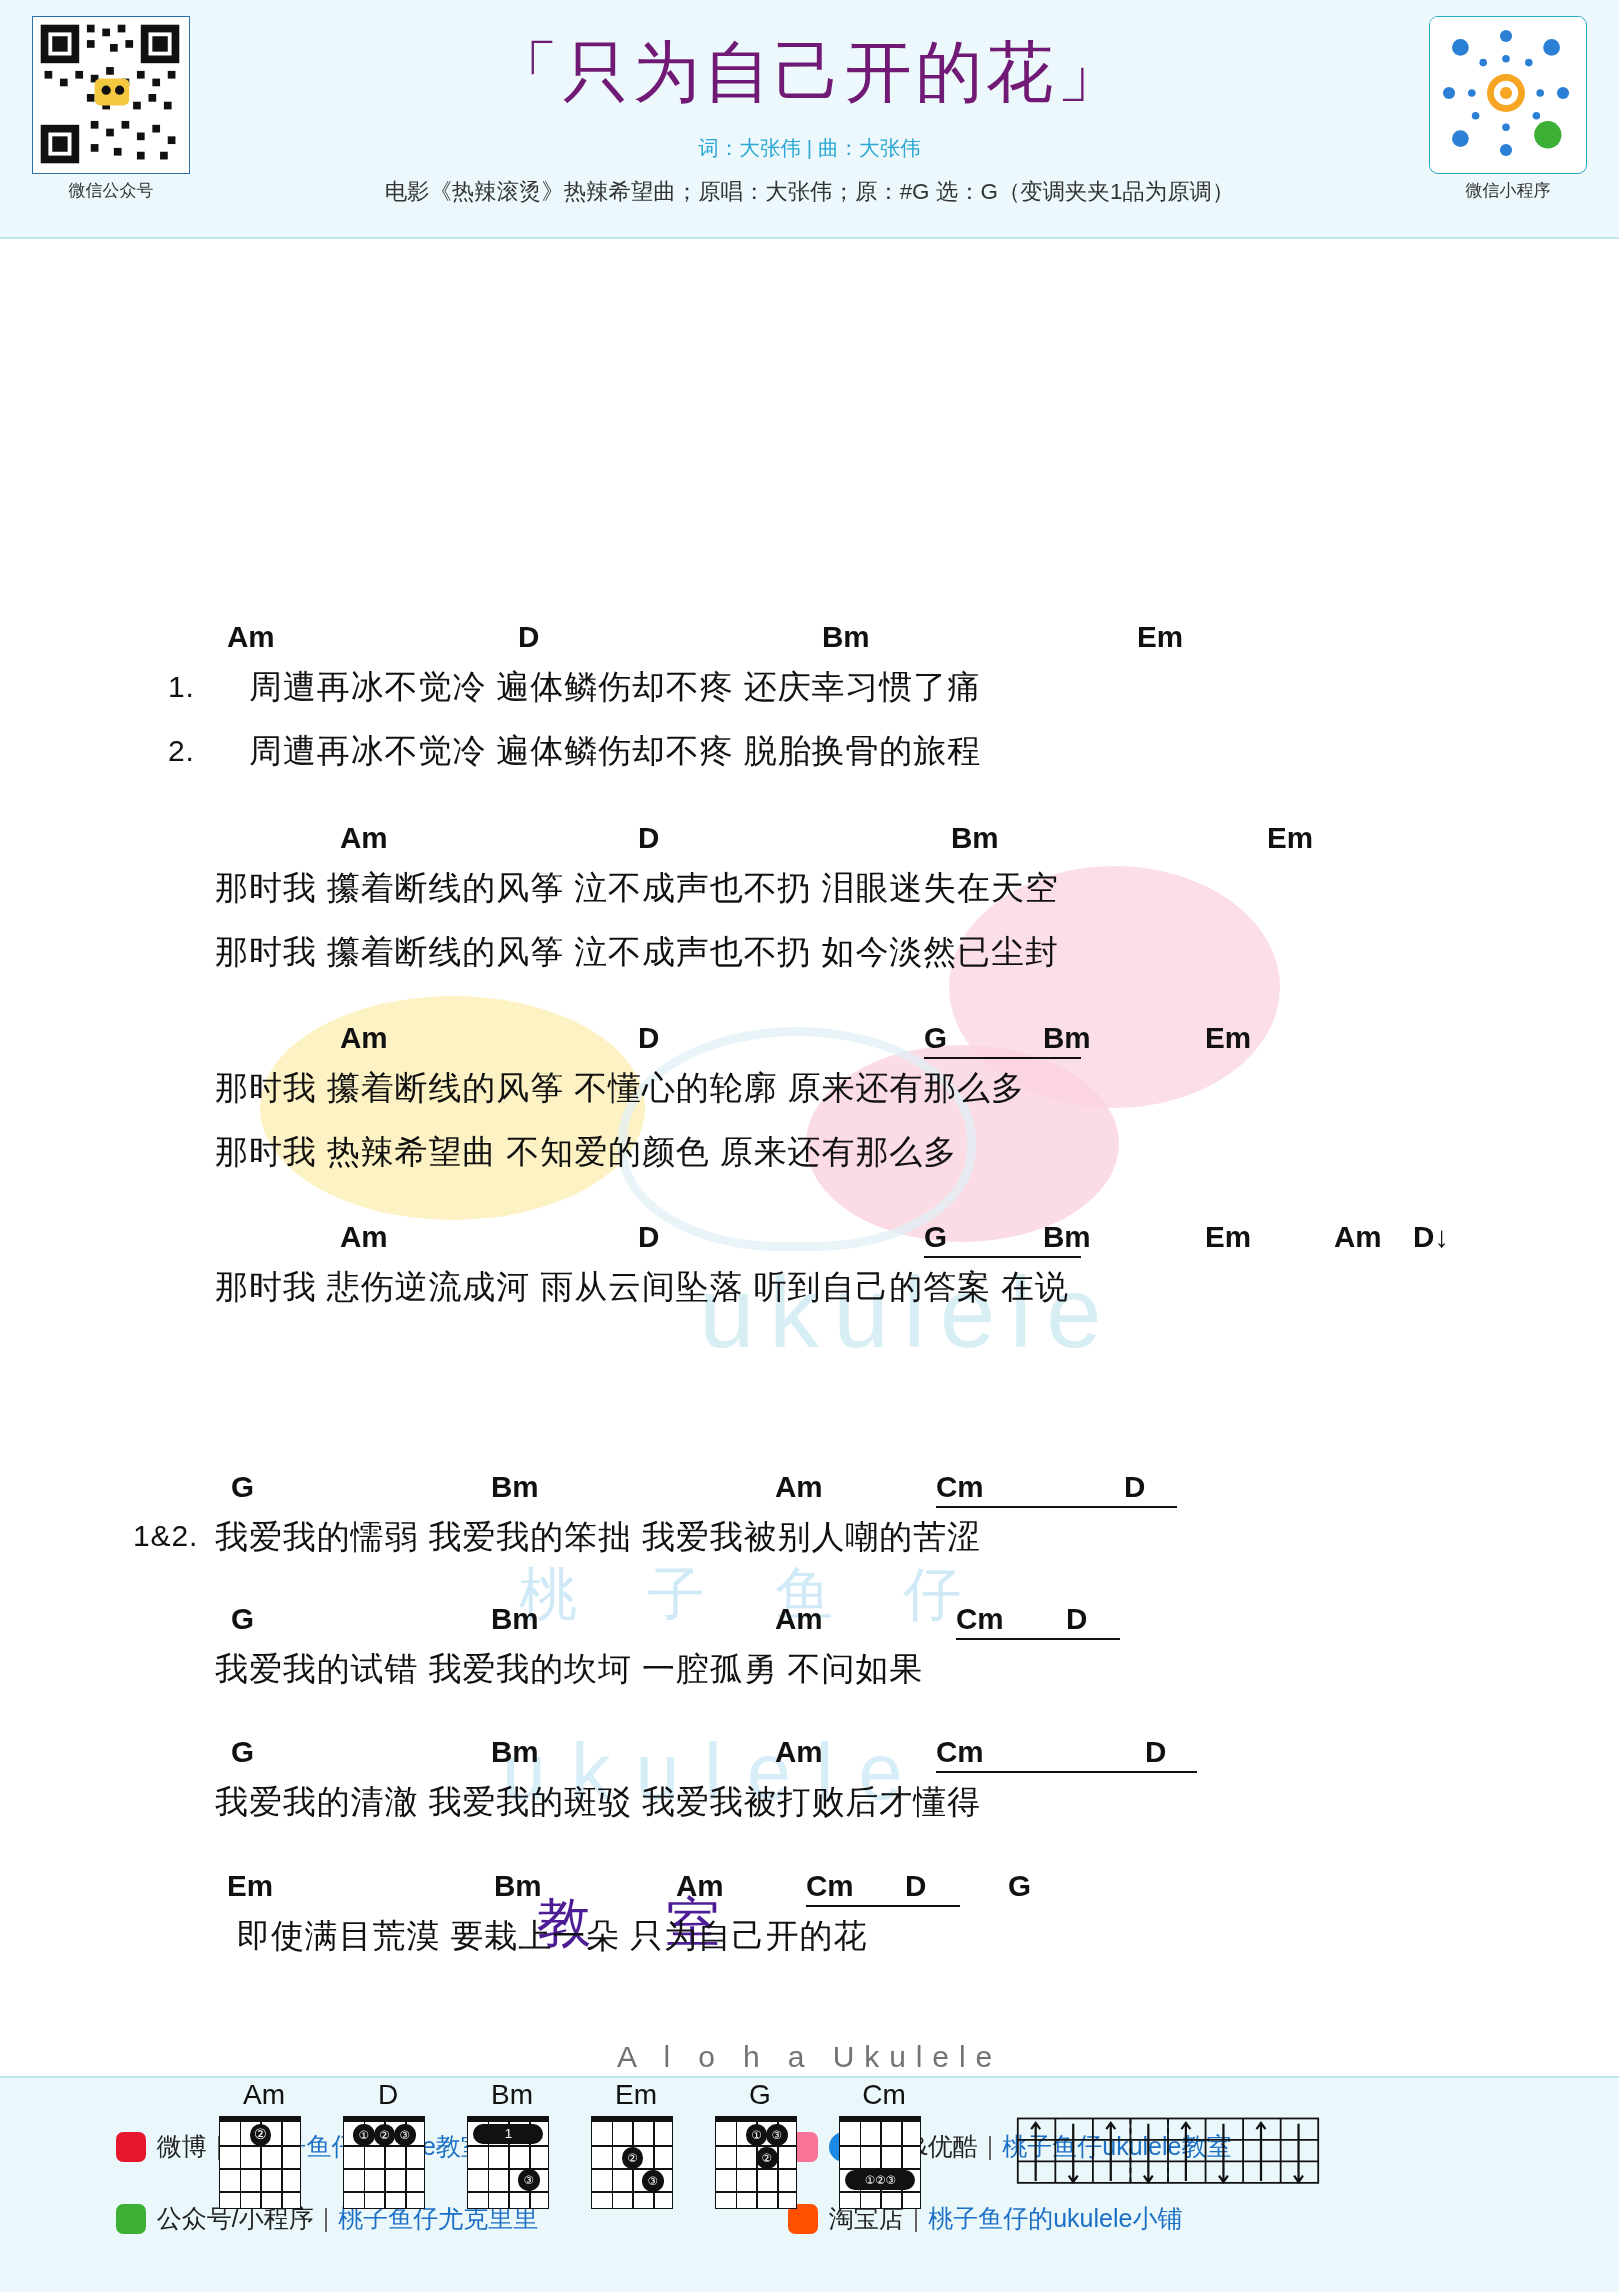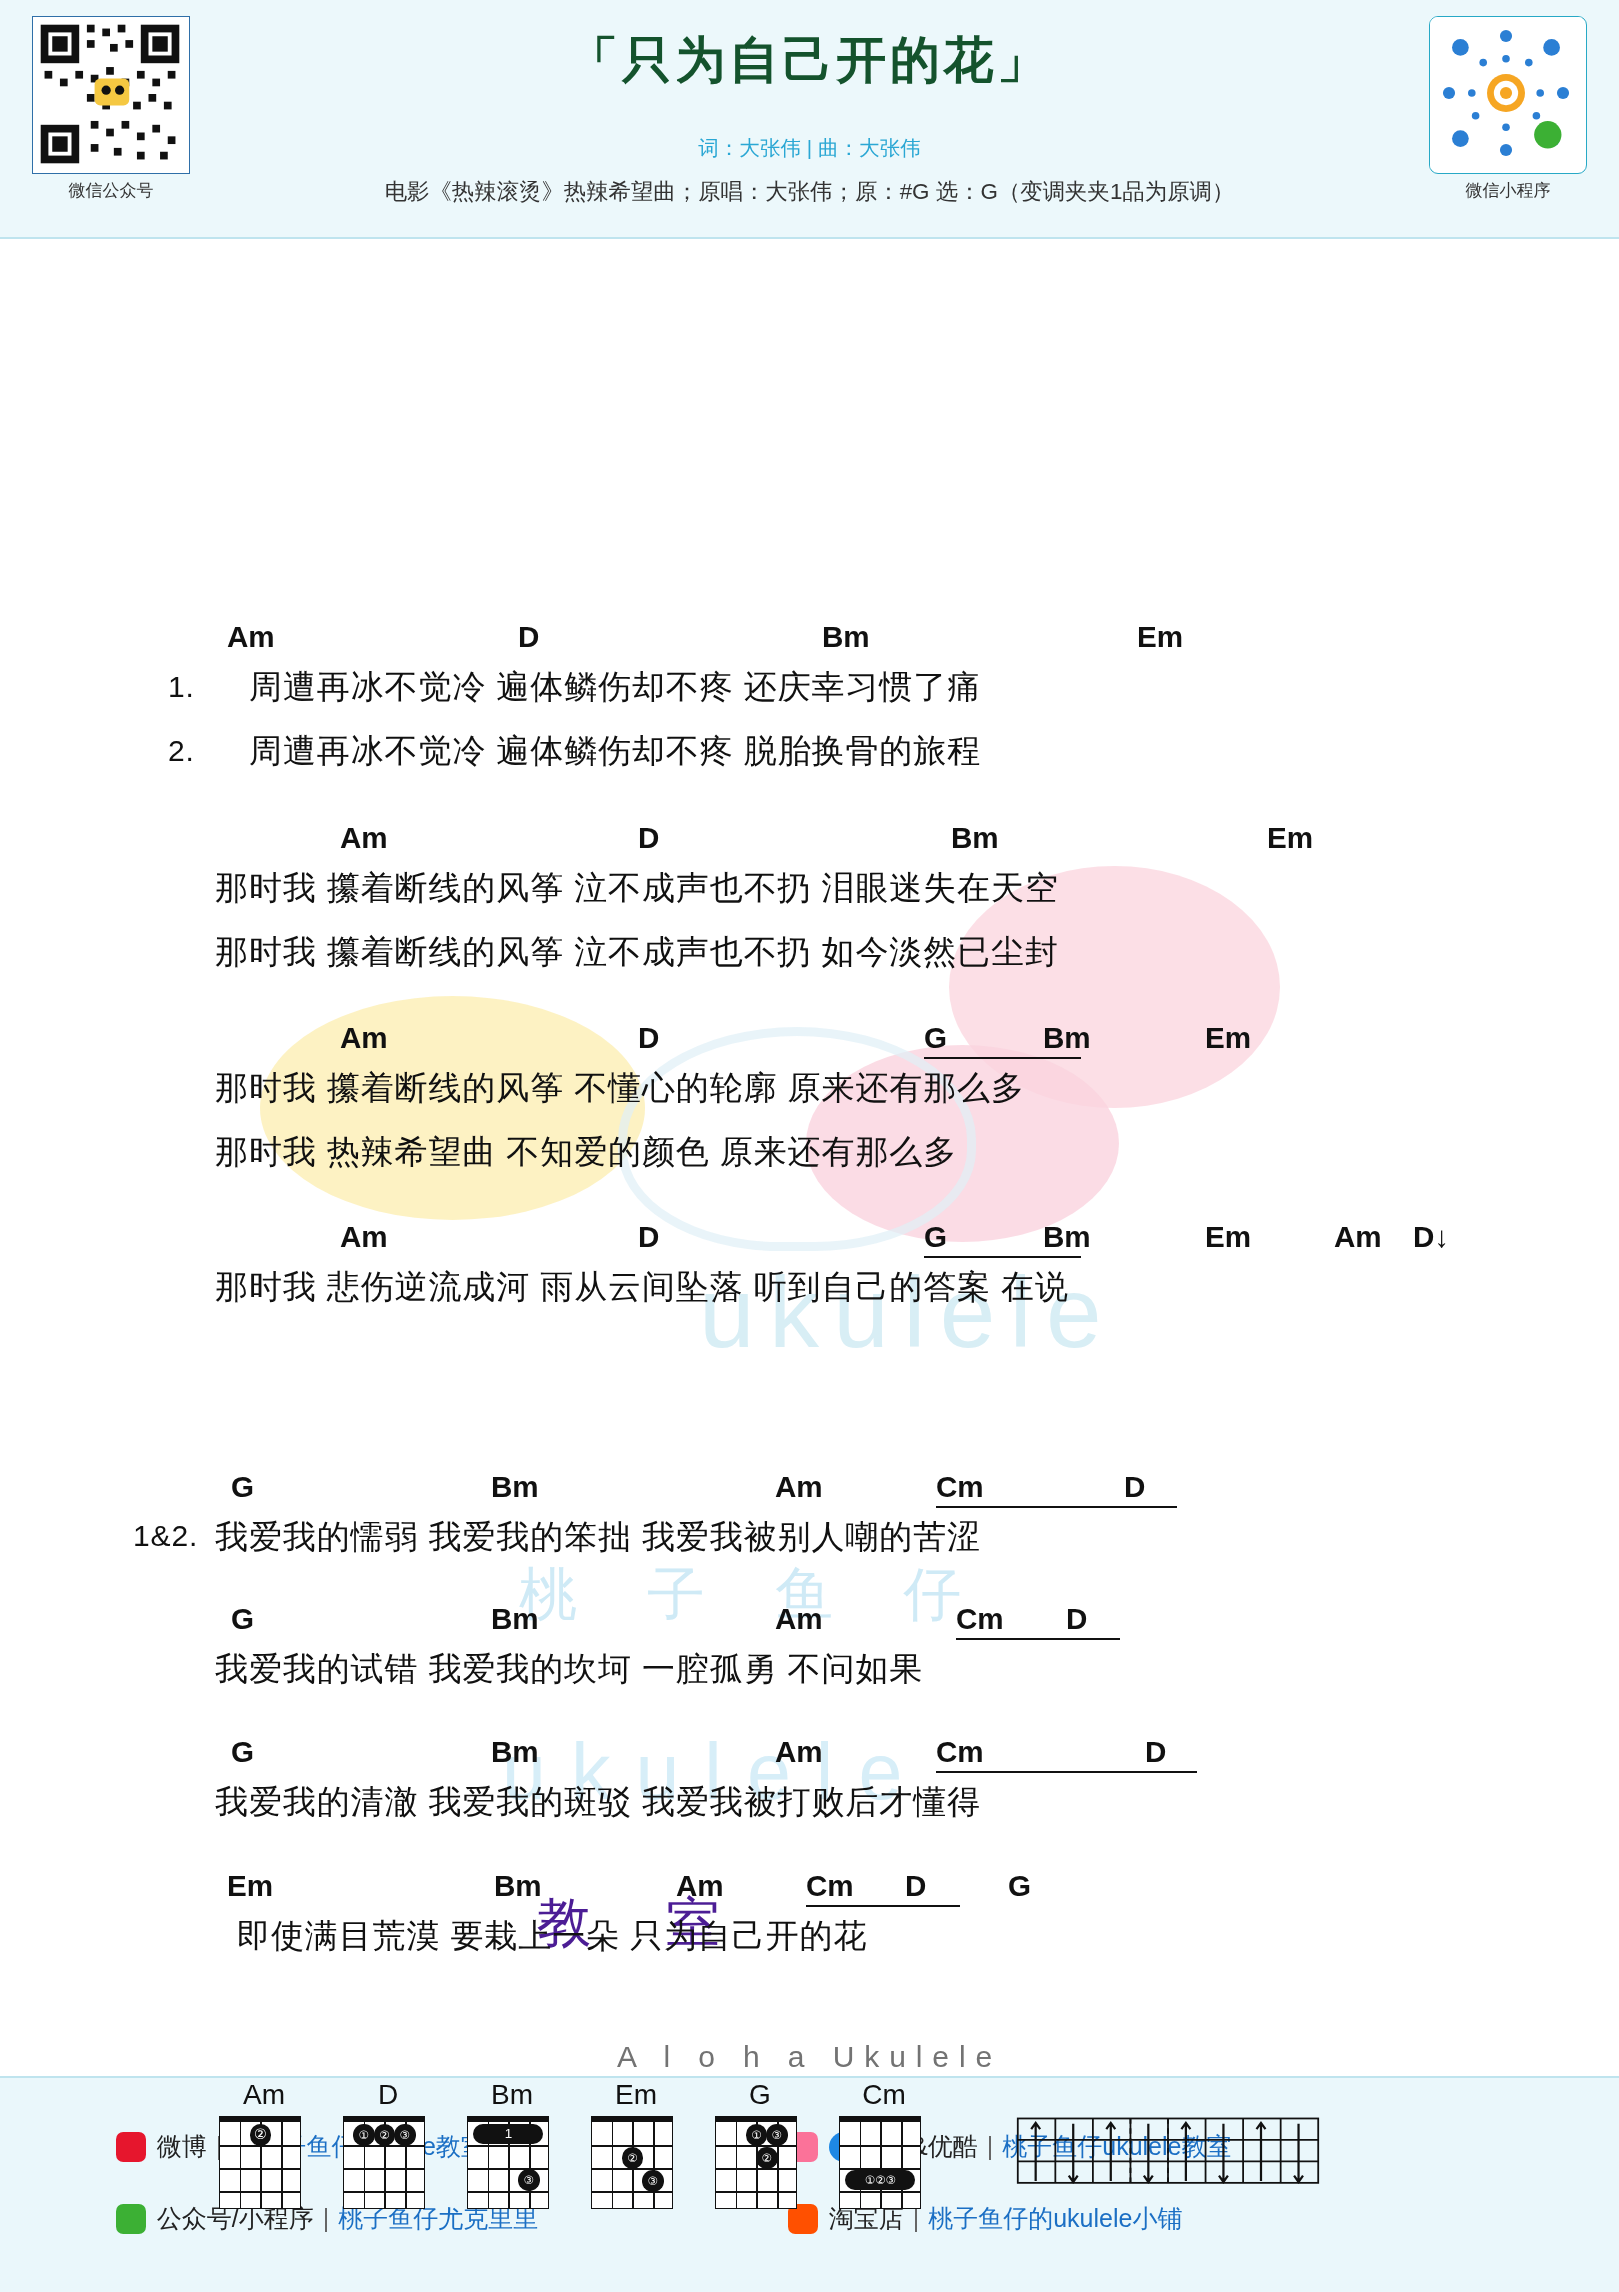--- a/index.html
+++ b/index.html
@@ -31,23 +31,23 @@
     position:relative;
     overflow:hidden;
   }
   .qr-right .qr-img{border-color:#27a9c6;border-radius:9px;}
   .qr-cap{
     text-align:center;font-size:17px;color:#333;margin-top:5.4px;
   }
   .title{
     position:absolute;left:0;right:0;top:27px;
     text-align:center;
-    font-size:50px;
-    font-weight:bold;
-    color:#14532d;
+    font-size:67px;
+    font-weight:normal;
+    color:#701a75;
     letter-spacing:3.6px;
     font-family:"DejaVu Sans",sans-serif;
   }
   .subtitle{
     position:absolute;left:0;right:0;top:134px;
     text-align:center;font-size:20.6px;color:#2aa7d4;
   }
   .credit{
     position:absolute;left:0;right:0;top:176px;
     text-align:center;font-size:22.4px;color:#333;

